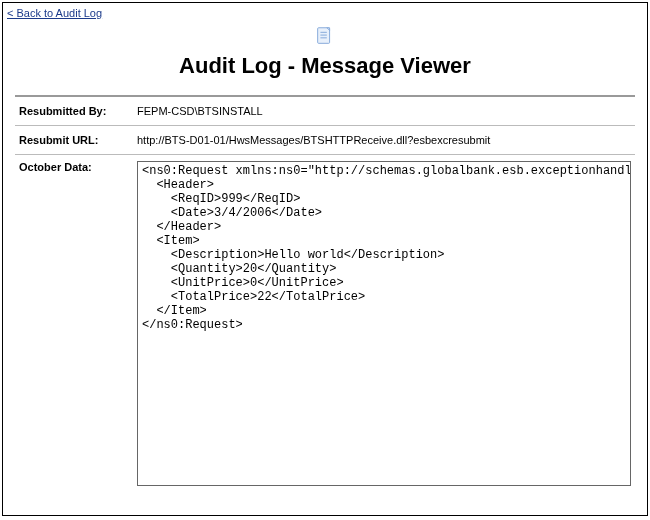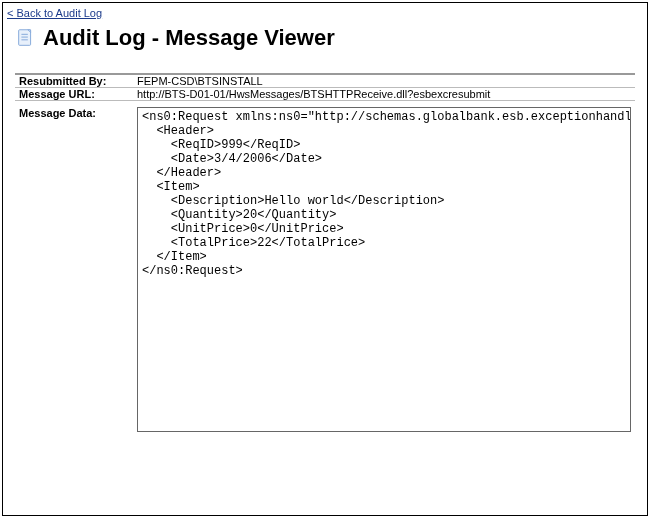--- a/index.html
+++ b/index.html
@@ -27,21 +27,22 @@
       font-size: 11px;
       color: #1b3a8a;
       text-decoration: underline;
       display: inline-block;
       margin: 4px 0 2px -8px;
     }
     .title-row {
       display: flex;
       align-items: center;
       gap: 6px;
-      margin: 4px 0 22px 0;
+      margin: 4px 0 16px 0;
+      flex-direction: column;
     }
     .doc-icon {
       width: 22px;
       height: 22px;
       display: inline-block;
     }
     h1 {
       font-family: Verdana, Arial, sans-serif;
       font-size: 22px;
       font-weight: bold;
@@ -59,21 +60,21 @@
     .hr-strong {
       border: none;
       border-top: 2px solid #999;
       margin: 2px 0 0 0;
     }
     .details-table {
       width: 100%;
       border-collapse: collapse;
     }
     .details-table td {
-      padding: 0 4px;
+      padding: 8px 4px;
       vertical-align: top;
       font-size: 11px;
     }
     .details-table tr.bordered {
       border-bottom: 1px solid #bbb;
     }
     .details-table td.label {
       width: 118px;
       font-weight: bold;
     }
@@ -114,25 +115,25 @@
 
   <hr class="hr-strong">
 
   <table class="details-table">
     <tbody>
         <tr class="bordered">
       <td class="label">Resubmitted By:</td>
       <td>FEPM-CSD\BTSINSTALL</td>
     </tr>
     <tr class="bordered">
-      <td class="label">Message URL:</td>
+      <td class="label">Resubmit URL:</td>
       <td>http://BTS-D01-01/HwsMessages/BTSHTTPReceive.dll?esbexcresubmit</td>
     </tr>
     <tr class="message-data-row">
-      <td class="label">Message Data:</td>
+      <td class="label">October Data:</td>
       <td>
         <textarea class="message-data-area" readonly="" style="">&lt;ns0:Request xmlns:ns0="http://schemas.globalbank.esb.exceptionhandling.com"&gt;
   &lt;Header&gt;
     &lt;ReqID&gt;999&lt;/ReqID&gt;
     &lt;Date&gt;3/4/2006&lt;/Date&gt;
   &lt;/Header&gt;
   &lt;Item&gt;
     &lt;Description&gt;Hello world&lt;/Description&gt;
     &lt;Quantity&gt;20&lt;/Quantity&gt;
     &lt;UnitPrice&gt;0&lt;/UnitPrice&gt;

